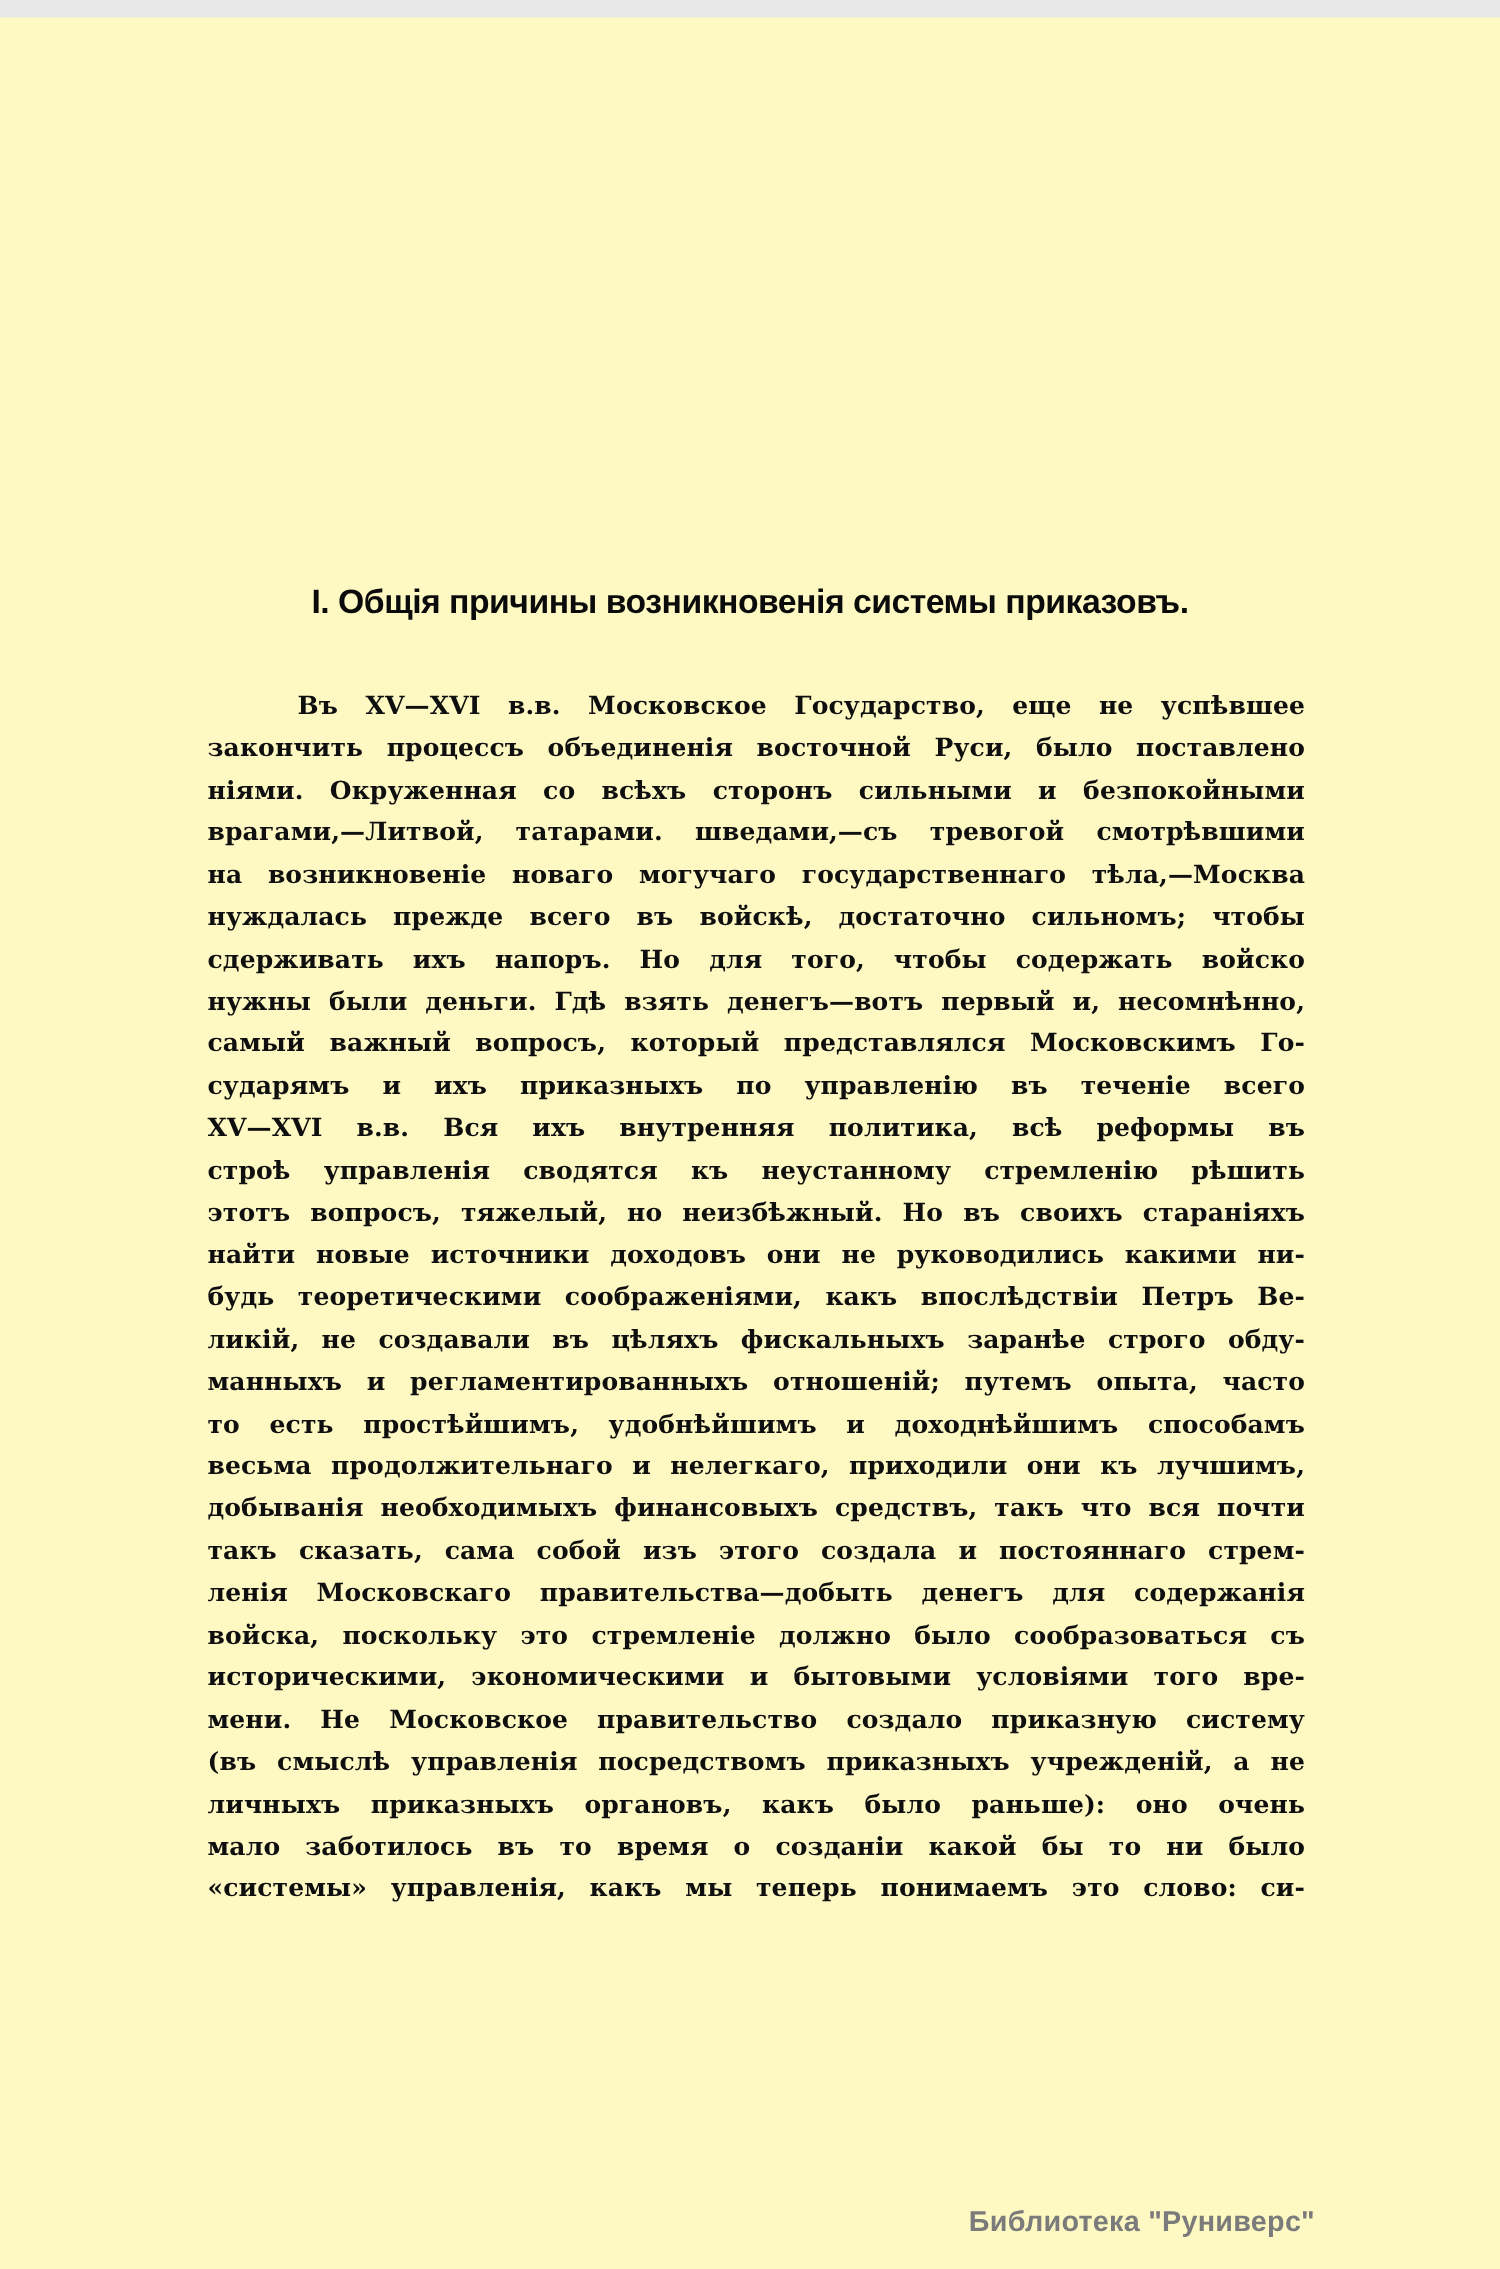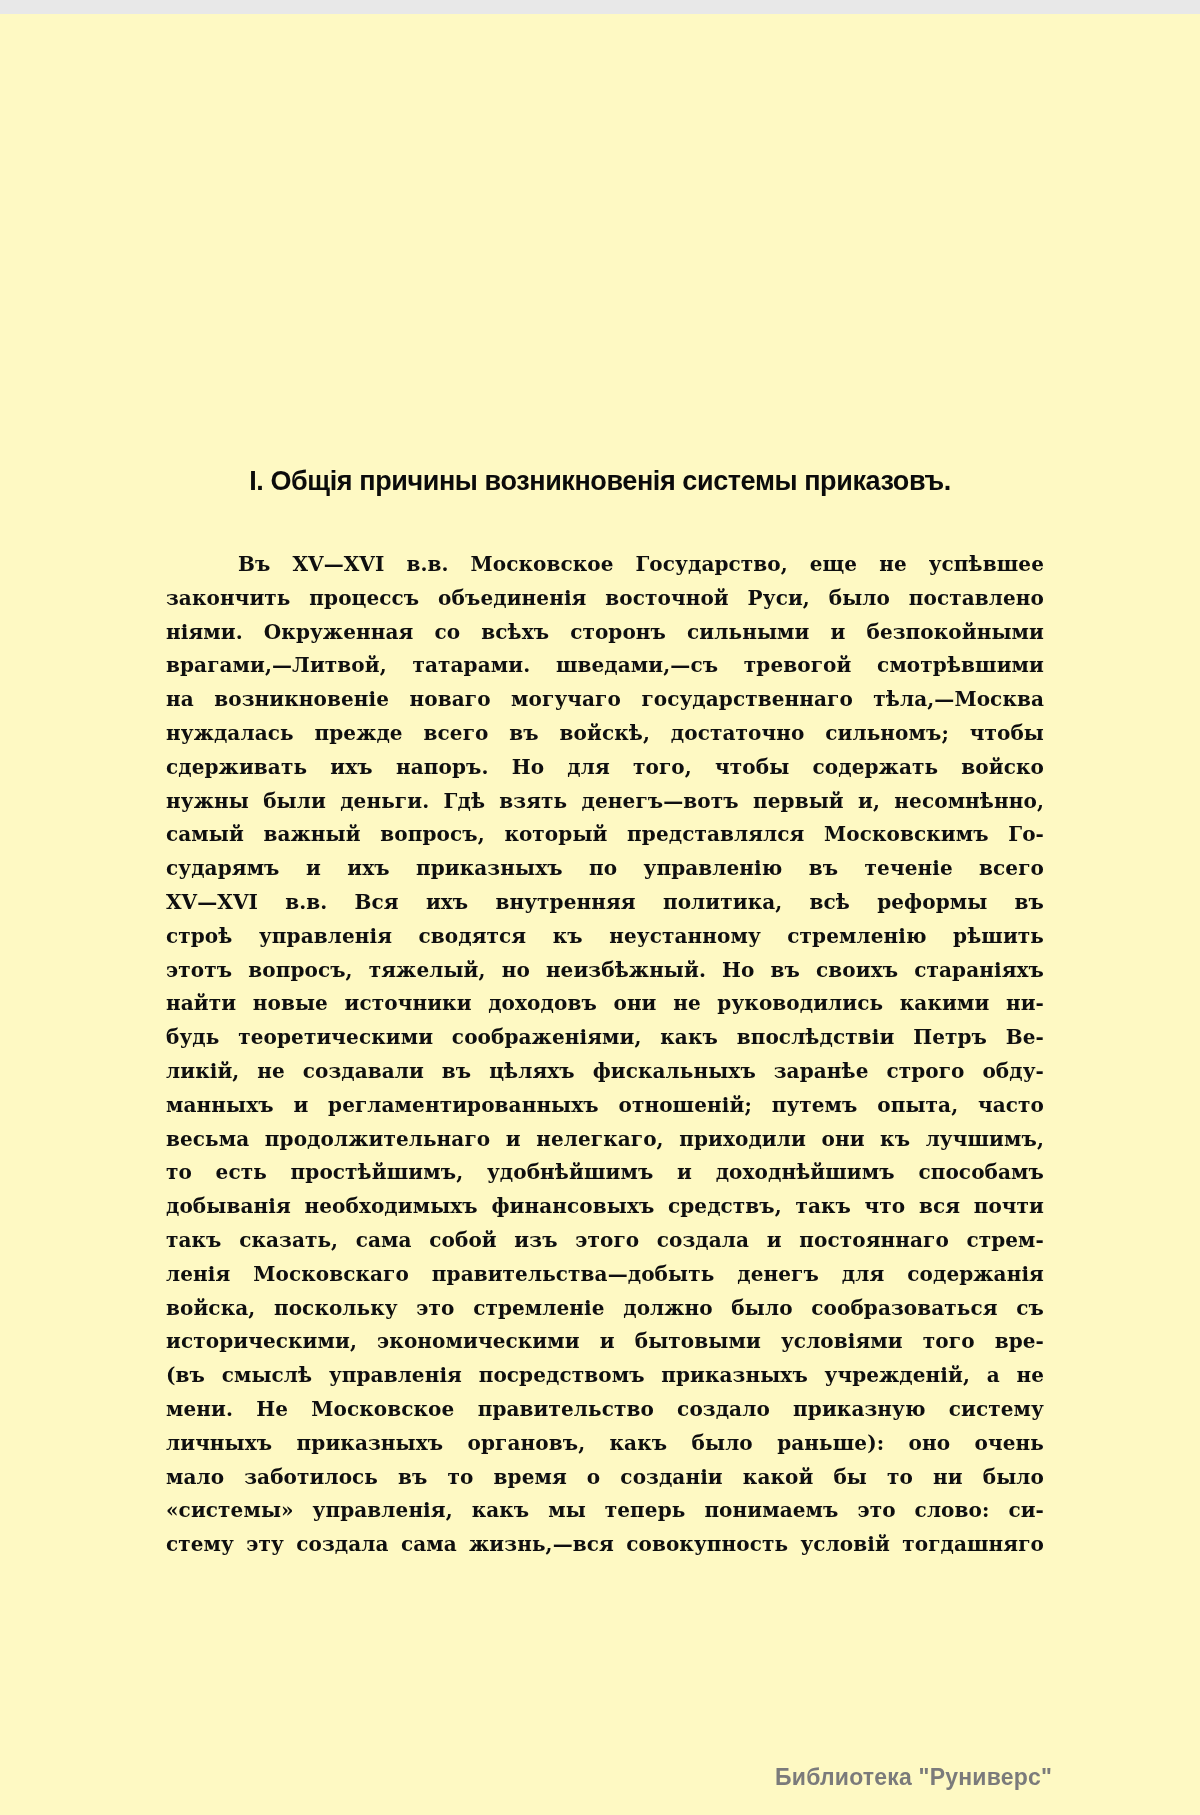--- a/index.html
+++ b/index.html
@@ -78,29 +78,28 @@
       <div class="body-line">нужны были деньги. Гдѣ взять денегъ—вотъ первый и, несомнѣнно,</div>
       <div class="body-line">самый важный вопросъ, который представлялся Московскимъ Го-</div>
       <div class="body-line">сударямъ и ихъ приказныхъ по управленію въ теченіе всего</div>
       <div class="body-line">XV—XVI в.в. Вся ихъ внутренняя политика, всѣ реформы въ</div>
       <div class="body-line">строѣ управленія сводятся къ неустанному стремленію рѣшить</div>
       <div class="body-line">этотъ вопросъ, тяжелый, но неизбѣжный. Но въ своихъ стараніяхъ</div>
       <div class="body-line">найти новые источники доходовъ они не руководились какими ни-</div>
       <div class="body-line">будь теоретическими соображеніями, какъ впослѣдствіи Петръ Ве-</div>
       <div class="body-line">ликій, не создавали въ цѣляхъ фискальныхъ заранѣе строго обду-</div>
       <div class="body-line">манныхъ и регламентированныхъ отношеній; путемъ опыта, часто</div>
+      <div class="body-line">то есть простѣйшимъ, удобнѣйшимъ и доходнѣйшимъ способамъ</div>
       <div class="body-line">весьма продолжительнаго и нелегкаго, приходили они къ лучшимъ,</div>
-      <div class="body-line">то есть простѣйшимъ, удобнѣйшимъ и доходнѣйшимъ способамъ</div>
       <div class="body-line">добыванія необходимыхъ финансовыхъ средствъ, такъ что вся почти</div>
       <div class="body-line">такъ сказать, сама собой изъ этого создала и постояннаго стрем-</div>
       <div class="body-line">ленія Московскаго правительства—добыть денегъ для содержанія</div>
       <div class="body-line">войска, поскольку это стремленіе должно было сообразоваться съ</div>
       <div class="body-line">историческими, экономическими и бытовыми условіями того вре-</div>
+      <div class="body-line">мени. Не Московское правительство создало приказную систему</div>
       <div class="body-line">(въ смыслѣ управленія посредствомъ приказныхъ учрежденій, а не</div>
-      <div class="body-line">мени. Не Московское правительство создало приказную систему</div>
       <div class="body-line">личныхъ приказныхъ органовъ, какъ было раньше): оно очень</div>
       <div class="body-line">мало заботилось въ то время о созданіи какой бы то ни было</div>
       <div class="body-line">«системы» управленія, какъ мы теперь понимаемъ это слово: си-</div>
-      <div class="body-line">стему эту создала сама жизнь,—вся совокупность условій тогдашняго</div>
     </div>
 
   <div class="watermark">Библиотека "Руниверс"</div>
 </div>
 
 </body></html>

